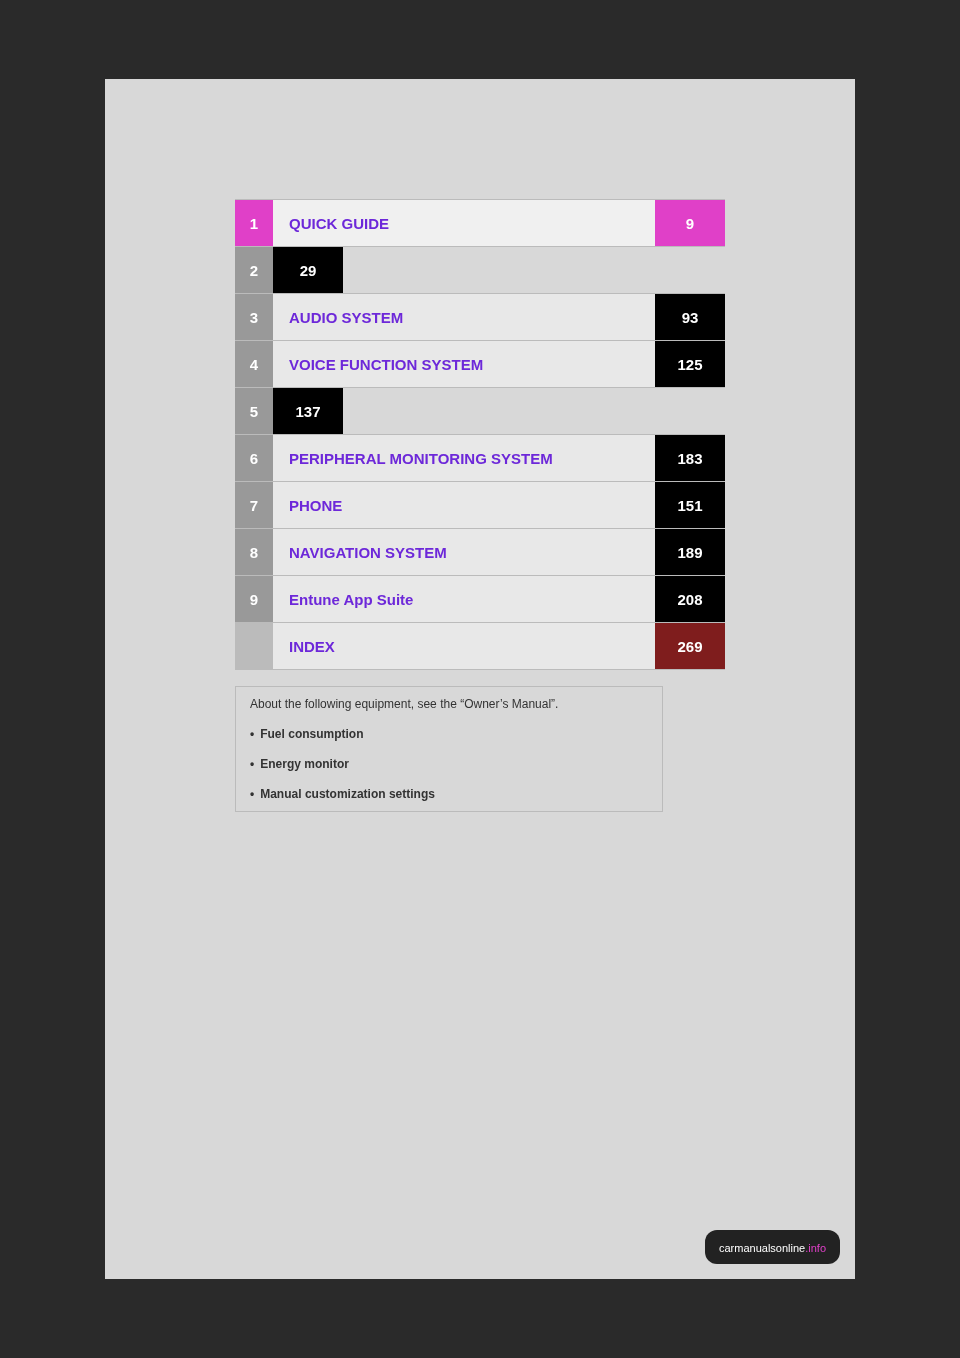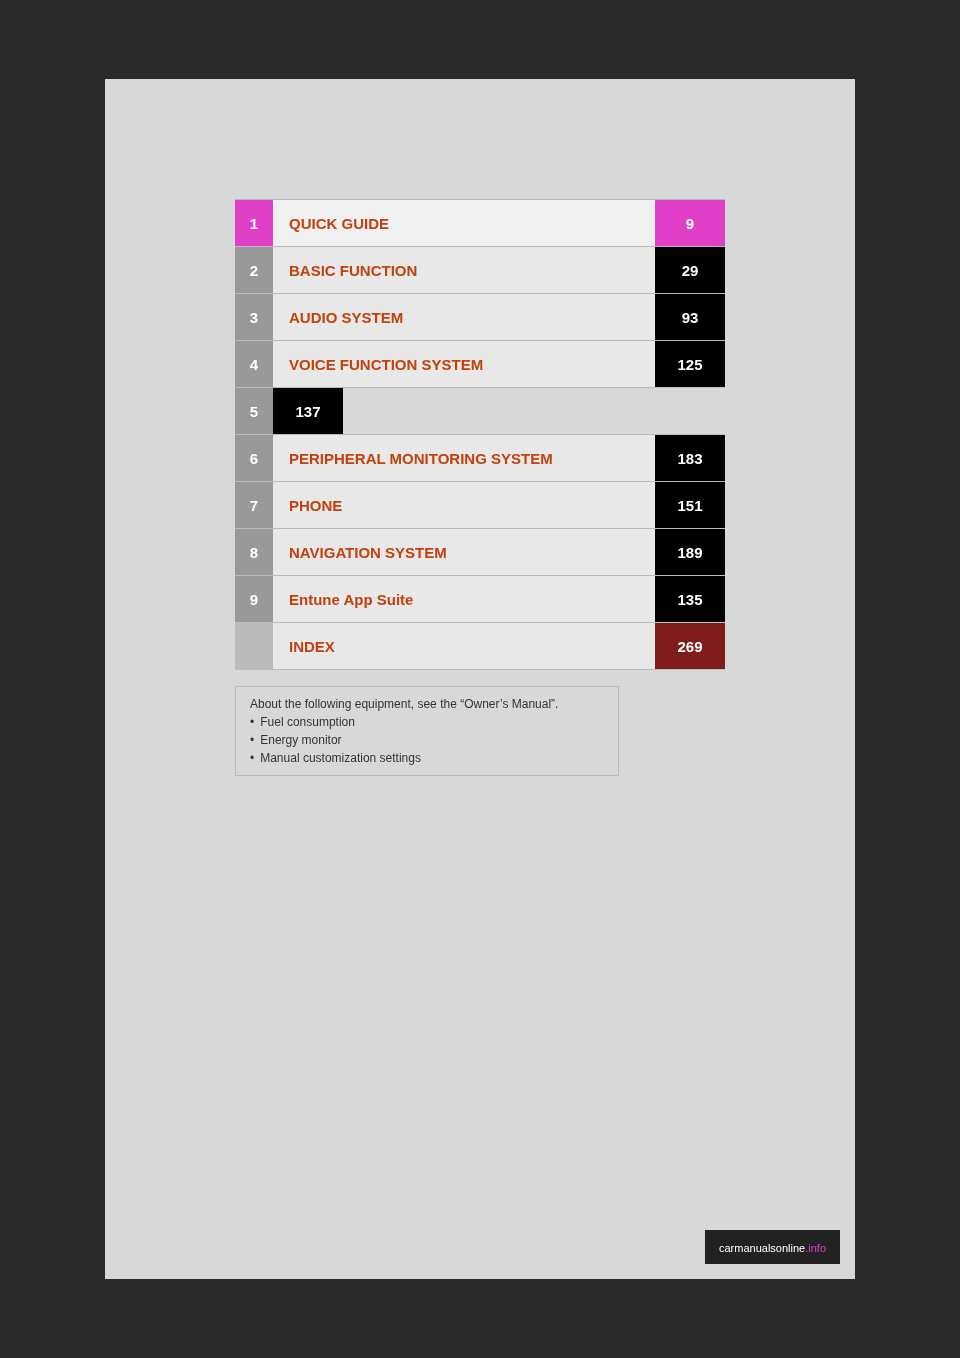--- a/index.html
+++ b/index.html
@@ -51,21 +51,21 @@
 
     .toc-row.index-row .toc-num-cell {
       background: #bbb;
     }
 
     .toc-label-cell {
       flex: 1;
       padding: 12px 16px;
       font-weight: bold;
       font-size: 15px;
-      color: #c2410c;
+      color: #6d28d9;
       background: #e8e8e8;
       display: flex;
       align-items: center;
     }
 
     .toc-row.highlighted .toc-label-cell {
       background: #f0f0f0;
     }
 
     .toc-page-cell {
@@ -88,31 +88,32 @@
       background: #7f1d1d;
     }
 
     .note-box {
       margin-top: 16px;
       background: #d8d8d8;
       border: 1px solid #bbb;
       padding: 10px 14px;
       font-size: 12px;
       color: #333;
-      width: 384px;
+      width: 428px;
     }
 
     .note-box .note-title {
       margin-bottom: 4px;
     }
 
     .note-box .bullet-item {
       display: flex;
       align-items: flex-start;
-      margin-top: 4px;
+      margin-top: 16px;
+      font-weight: bold;
     }
 
     .note-box .bullet-item::before {
       content: '•';
       margin-right: 6px;
       flex-shrink: 0;
     }
 
     .page-number {
       position: absolute;
@@ -123,21 +124,21 @@
       font-weight: normal;
     }
 
     
     .site-logo {
       position: absolute;
       bottom: 15px;
       right: 15px;
       background: #222;
       padding: 8px 14px;
-      border-radius: 0;
+      border-radius: 12px;
     }
 
     .site-logo-text {
       color: #fff;
       font-size: 11px;
     }
 
     .site-logo-text span {
       color: #e040c8;
     }
@@ -149,21 +150,20 @@
 
   <div class="toc-container">
 
   <div class="toc-row highlighted">
         <div class="toc-num-cell">1</div>
         <div class="toc-label-cell">QUICK GUIDE</div>
         <div class="toc-page-cell">9</div>
       </div>
       <div class="toc-row">
         <div class="toc-num-cell">2</div>
-        <div class="toc-label-cell">BASIC FUNCTION</div>
         <div class="toc-page-cell">29</div>
       </div>
       <div class="toc-row">
         <div class="toc-num-cell">3</div>
         <div class="toc-label-cell">AUDIO SYSTEM</div>
         <div class="toc-page-cell">93</div>
       </div>
       <div class="toc-row">
         <div class="toc-num-cell">4</div>
         <div class="toc-label-cell">VOICE FUNCTION SYSTEM</div>
@@ -184,21 +184,21 @@
         <div class="toc-page-cell">151</div>
       </div>
       <div class="toc-row">
         <div class="toc-num-cell">8</div>
         <div class="toc-label-cell">NAVIGATION SYSTEM</div>
         <div class="toc-page-cell">189</div>
       </div>
       <div class="toc-row">
         <div class="toc-num-cell">9</div>
         <div class="toc-label-cell">Entune App Suite</div>
-        <div class="toc-page-cell">135</div>
+        <div class="toc-page-cell">208</div>
       </div>
       <div class="toc-row index-row">
         <div class="toc-num-cell"></div>
         <div class="toc-label-cell">INDEX</div>
         <div class="toc-page-cell">269</div>
       </div>
     </div>
 
   <div class="note-box">
     <div class="note-title">About the following equipment, see the “Owner’s Manual”.</div>

